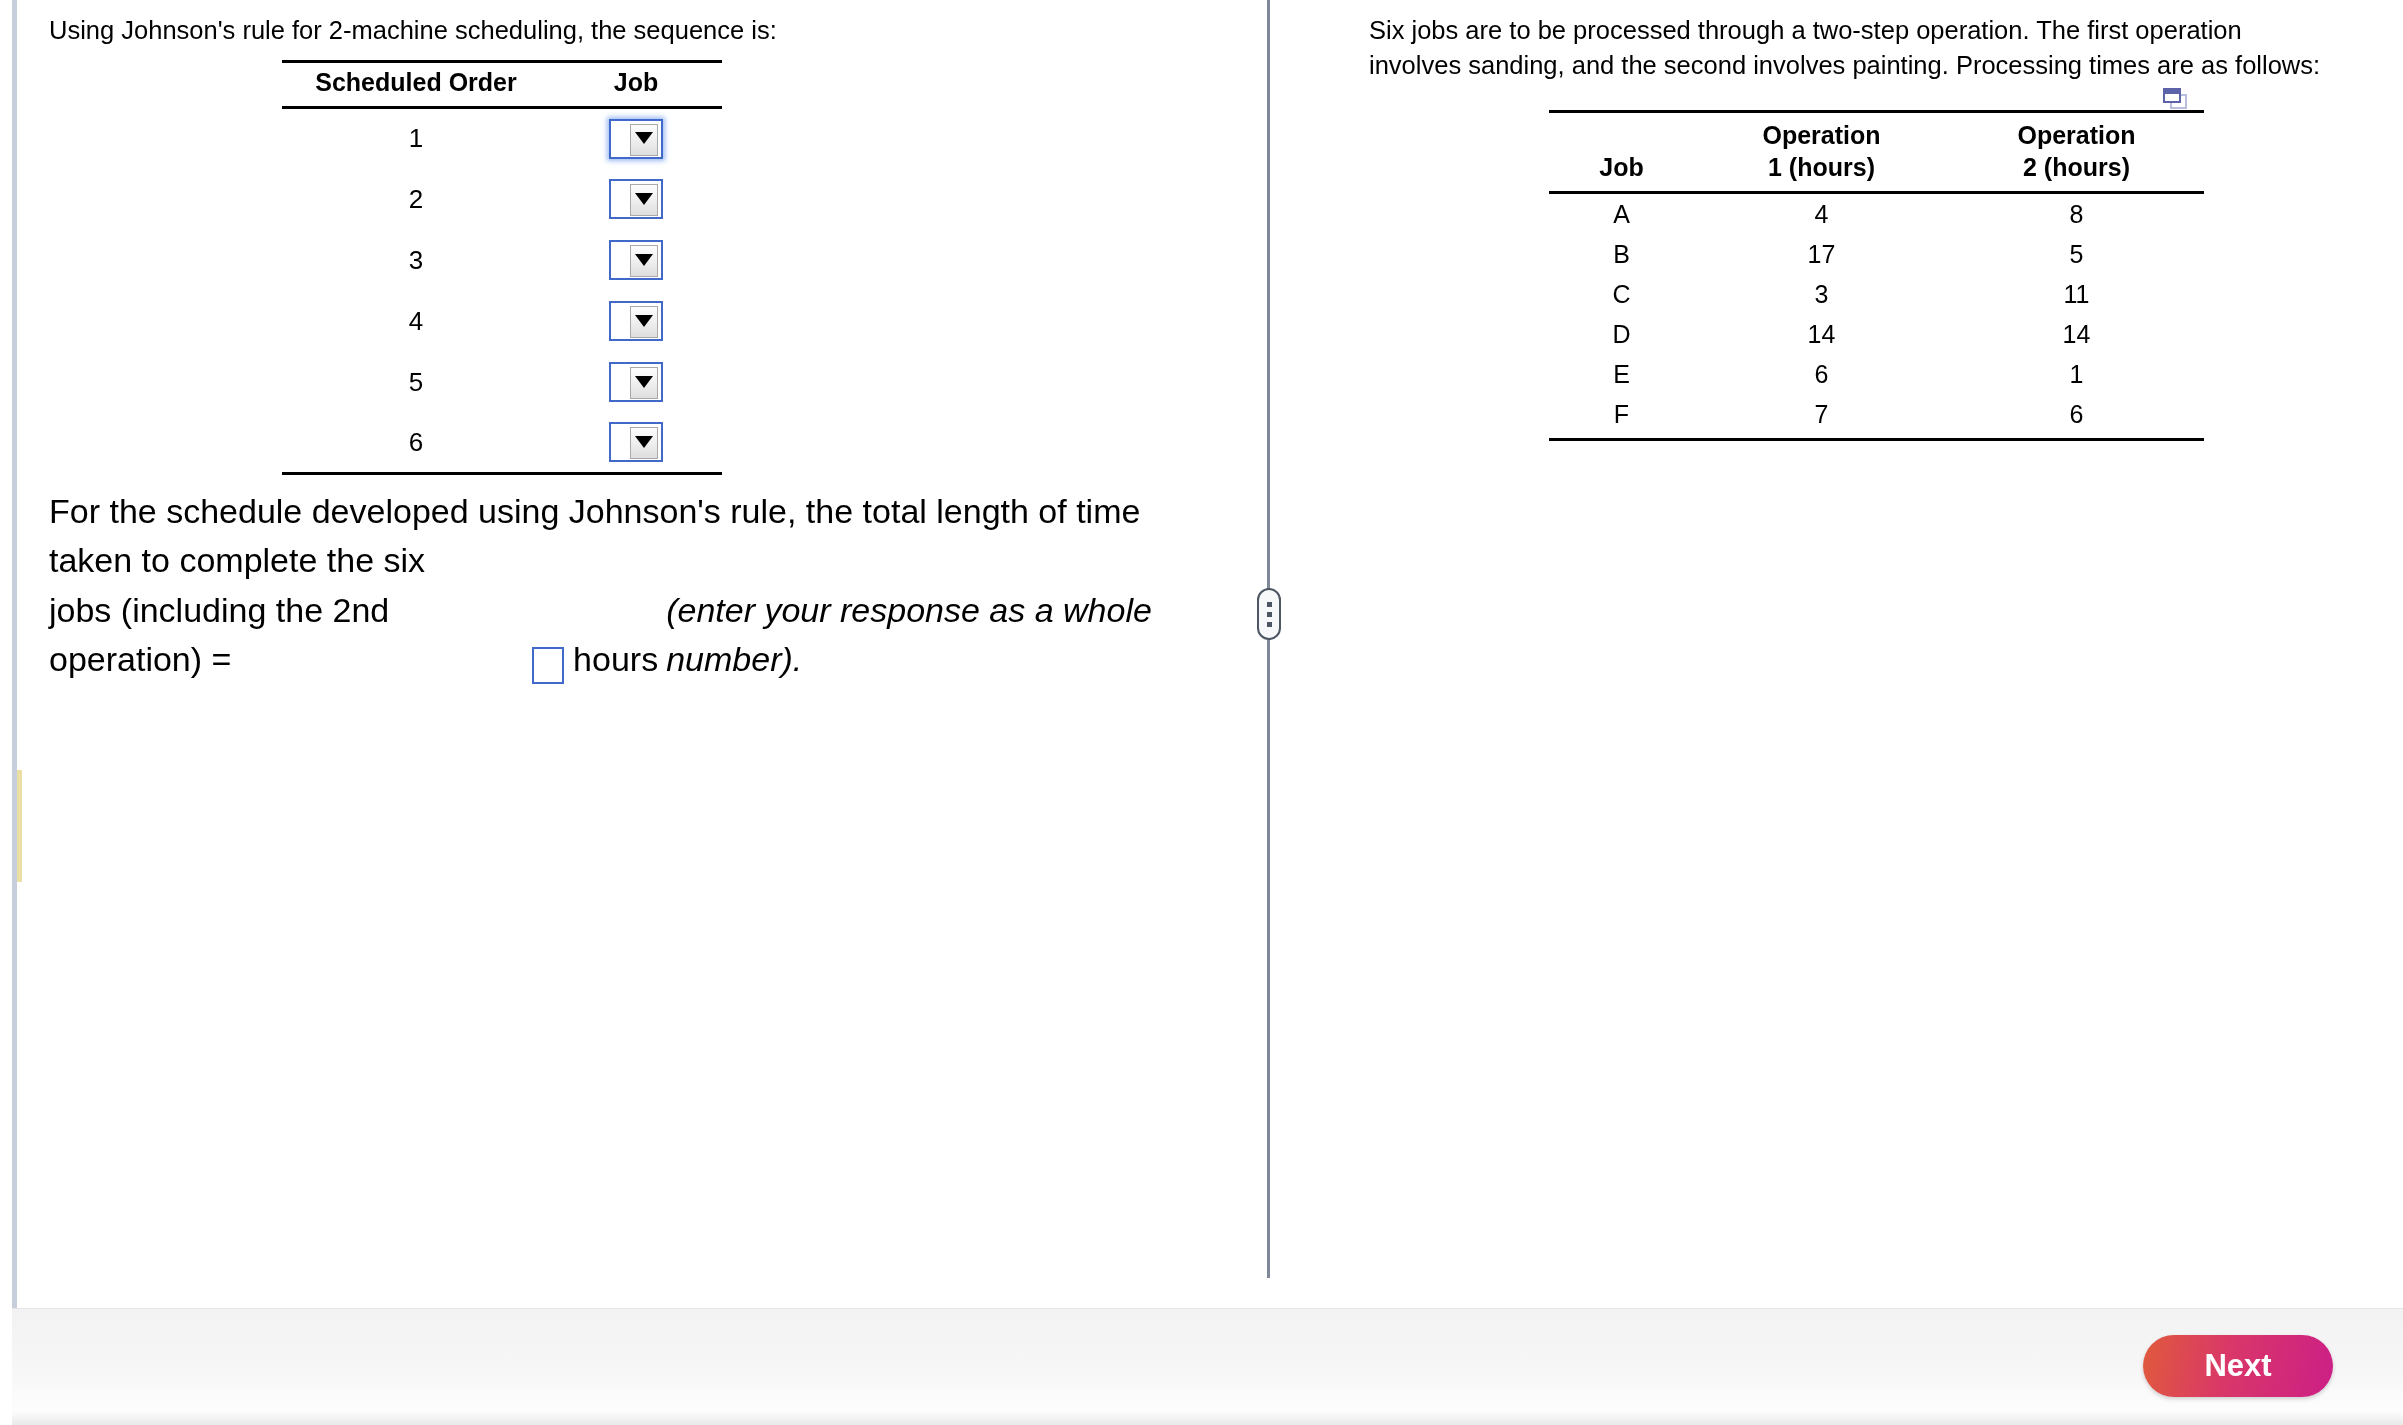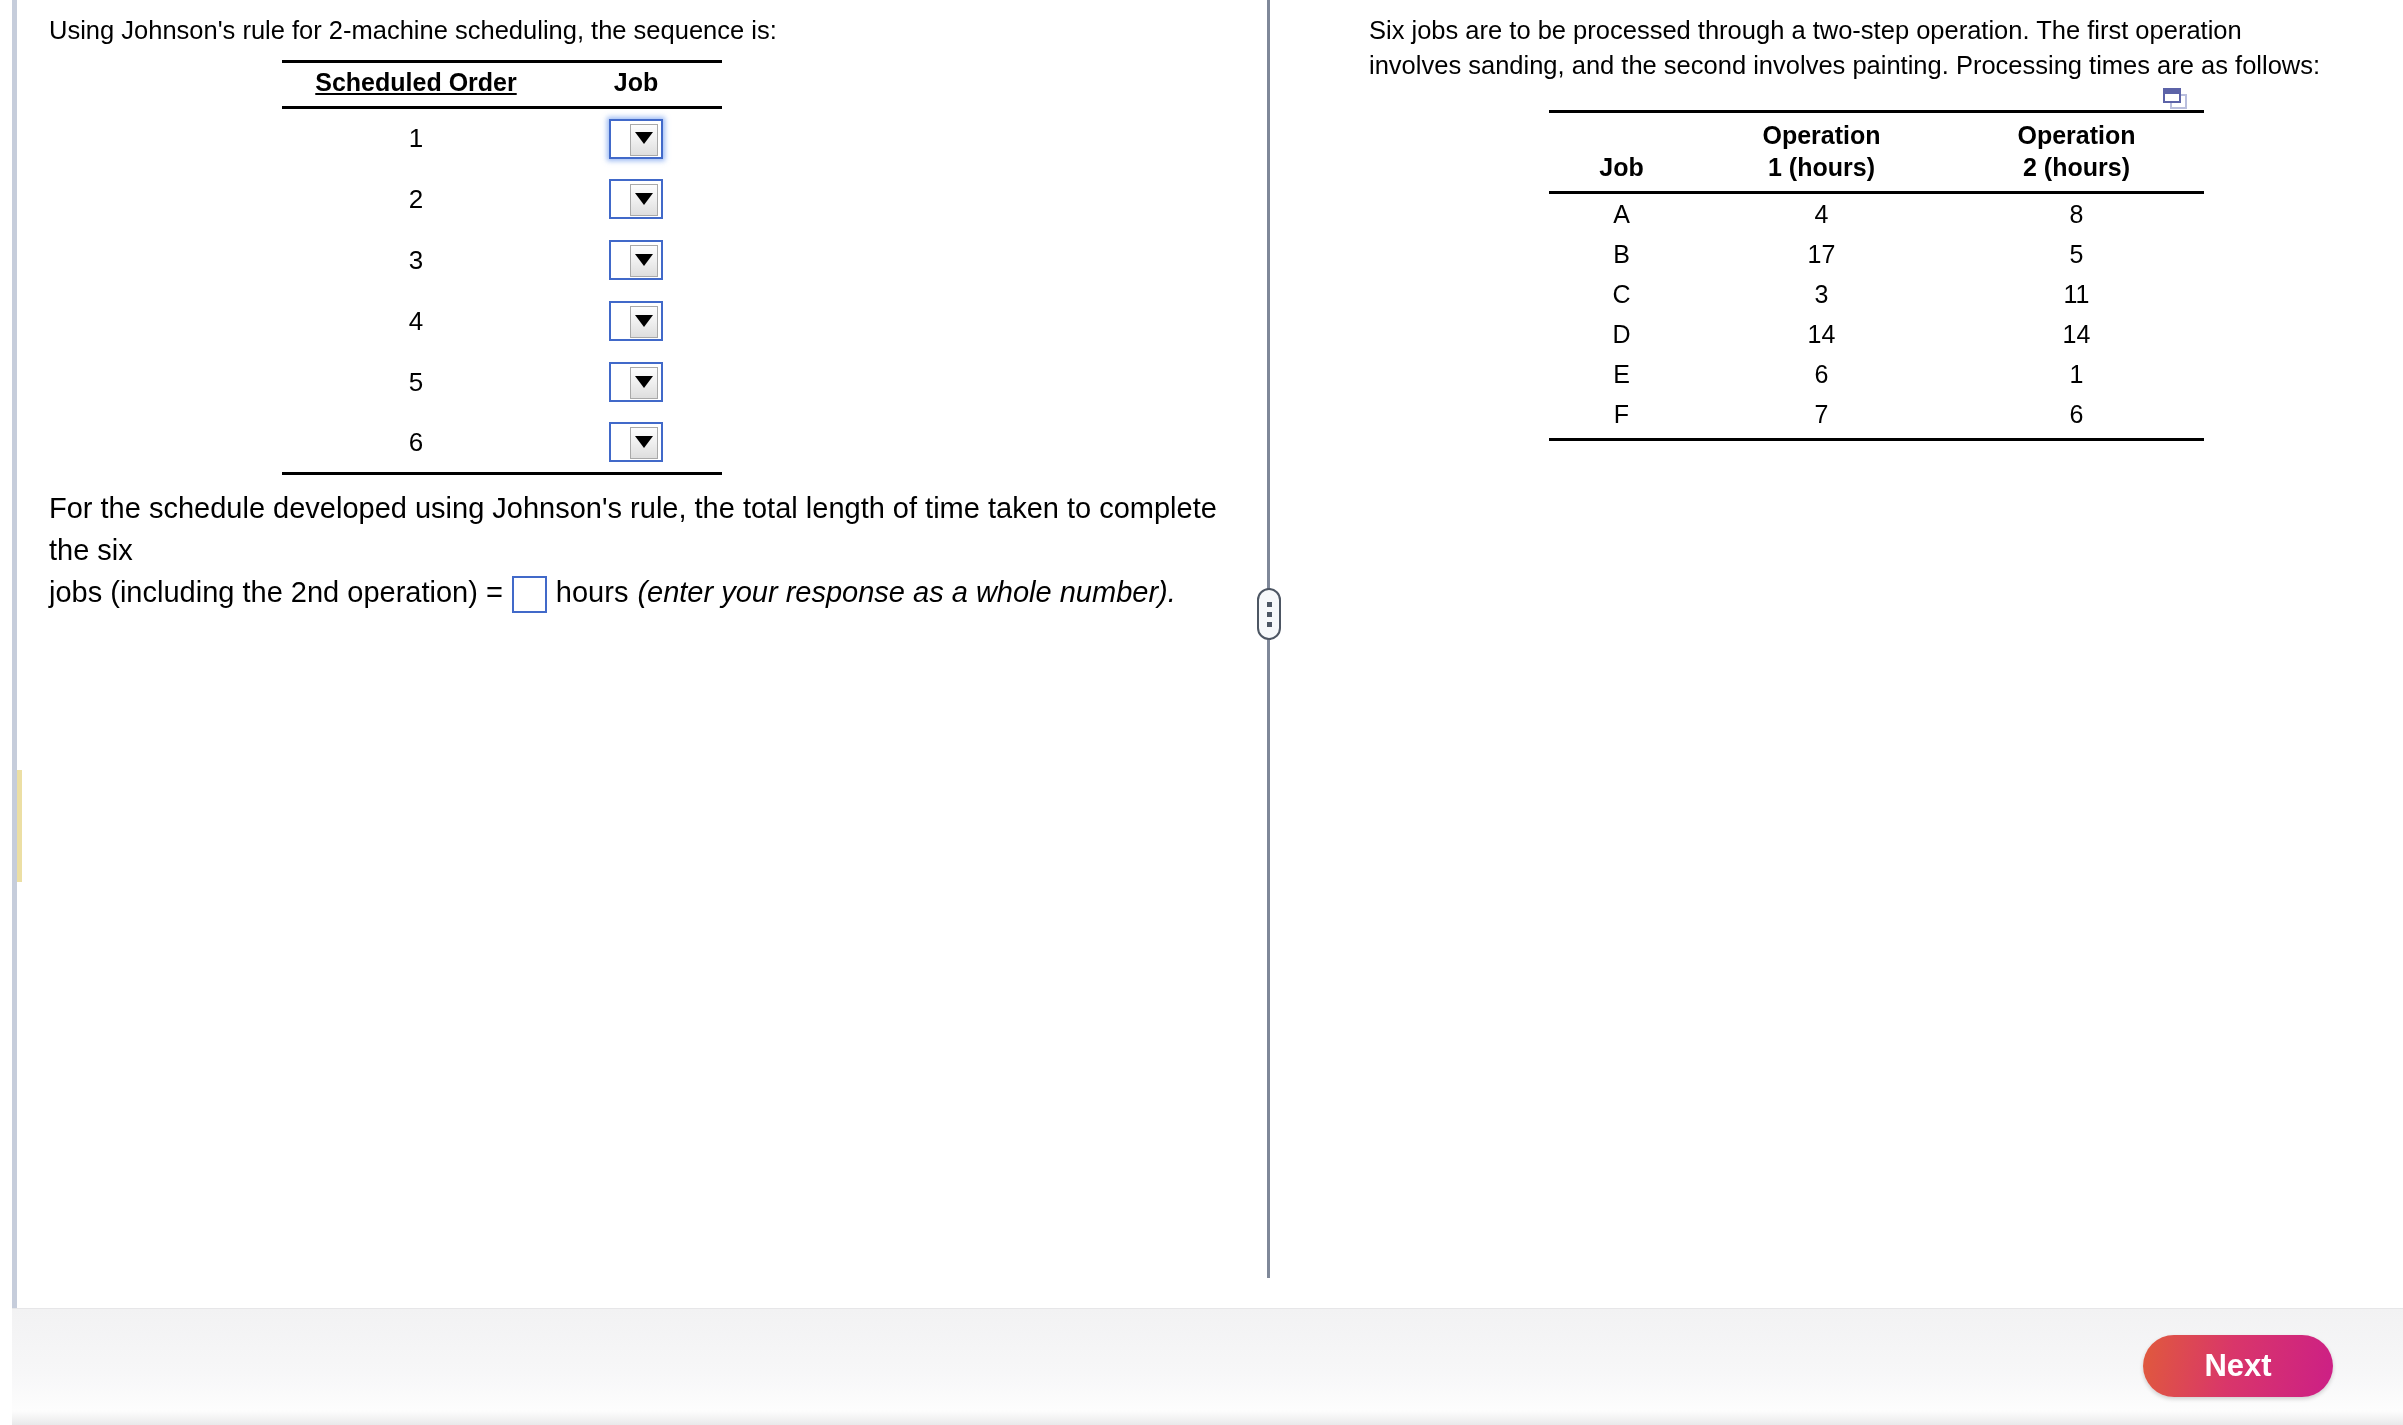--- a/index.html
+++ b/index.html
@@ -103,21 +103,21 @@
   #sequence-table { width: 440px; }
   #sequence-table thead th {
     font-size: 25px;
     font-weight: bold;
     padding: 5px 0 9px 0;
     border-top: 3px solid #000;
     border-bottom: 3px solid #000;
     text-align: center;
     white-space: nowrap;
   }
-  #sequence-table th.col-order { width: 268px; text-decoration: underline; }
+  #sequence-table th.col-order { width: 268px; }
   #sequence-table th.col-job   { width: 172px; }
   #sequence-table tbody td {
     padding: 0;
     height: 61px;
     text-align: center;
     vertical-align: middle;
     font-weight: normal;
   }
   #sequence-table tbody tr:last-child td { border-bottom: 3px solid #000; }
   #sequence-table tbody td.order-cell { font-size: 26px; }
@@ -154,21 +154,21 @@
     border-right: 9px solid transparent;
     border-top: 12px solid #000000;
     margin-top: -3px;
   }
 
   
   #answer-block {
     position: absolute;
     left: 27px; top: 487px;
     width: 1180px;
-    font-size: 29px;
+    font-size: 34px;
     line-height: 1.45;
     color: #000;
   }
   #answer-block .line2 { display: flex; align-items: flex-end; gap: 0; }
   .answer-input {
     display: inline-block;
     width: 35px; height: 37px;
     border: 2px solid #4169c9;
     background: #ffffff;
     margin: 0 9px;

